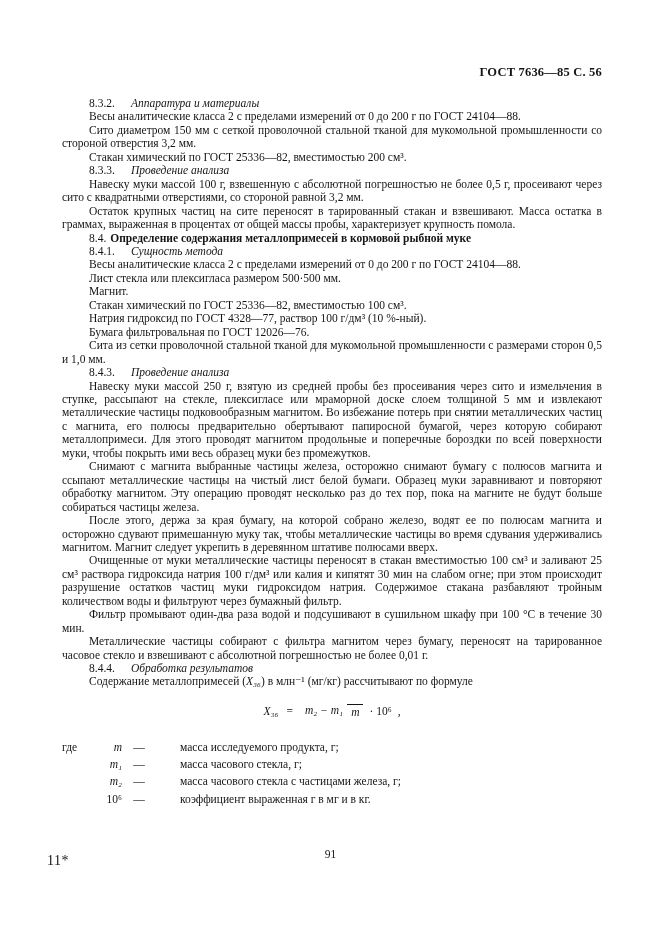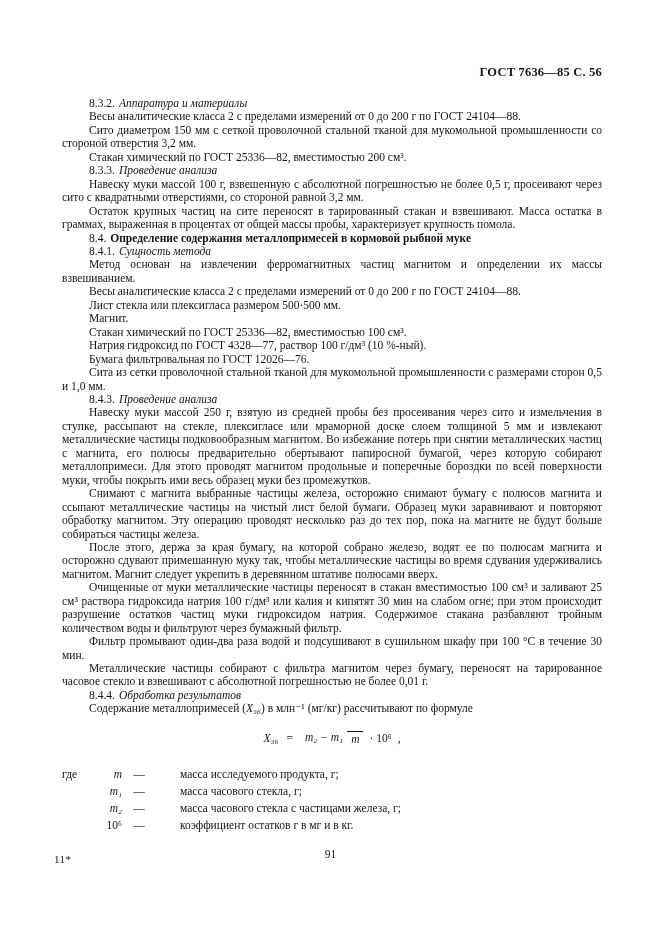--- a/index.html
+++ b/index.html
@@ -29,21 +29,21 @@
     margin-bottom: 17px;
     letter-spacing: 0.2px;
   }
   .bodytext { font-size: 11.5px; line-height: 13.45px; }
   .para {
     margin: 0;
     text-indent: 27px;
     text-align: justify;
   }
   .num { margin-right: 4px; }
-  .ttl-i { font-style: italic; }
+  .ttl-i { font-style: italic; margin-left: 12px; }
   .ttl-b { font-weight: bold; }
   .var-i { font-style: italic; }
 
   .formula-row {
     margin: 15px 0 20px;
     display: flex;
     justify-content: center;
     align-items: center;
     font-size: 11.5px;
   }
@@ -67,22 +67,22 @@
     grid-template-columns: 26px 36px 30px 1fr;
   }
   .w-lead { grid-column: 1; }
   .w-sym { grid-column: 2; text-align: right; padding-right: 2px; }
   .w-sym.it { font-style: italic; }
   .w-dash { grid-column: 3; text-align: center; }
   .w-def { grid-column: 4; margin-left: 26px; }
 
   .footer-note {
     position: absolute;
-    left: 54px; top: 853px;
-    font-size: 11px;
+    left: 47px; top: 853px;
+    font-size: 14px;
     letter-spacing: 0.5px;
   }
   .page-num {
     position: absolute;
     left: 0; top: 848px;
     width: 661px;
     text-align: center;
     font-size: 11.5px;
   }
 </style>
@@ -99,21 +99,20 @@
     <div class="bodytext">
       <p class="para"><span class="num">8.3.2.</span><span class="ttl-i">Аппаратура и материалы</span></p>
       <p class="para">Весы аналитические класса 2 с пределами измерений от 0 до 200 г по ГОСТ 24104—88.</p>
       <p class="para">Сито диаметром 150 мм с сеткой проволочной стальной тканой для мукомольной промышленности со стороной отверстия 3,2 мм.</p>
       <p class="para">Стакан химический по ГОСТ 25336—82, вместимостью 200 см³.</p>
       <p class="para"><span class="num">8.3.3.</span><span class="ttl-i">Проведение анализа</span></p>
       <p class="para">Навеску муки массой 100 г, взвешенную с абсолютной погрешностью не более 0,5 г, просеивают через сито с квадратными отверстиями, со стороной равной 3,2 мм.</p>
       <p class="para">Остаток крупных частиц на сите переносят в тарированный стакан и взвешивают. Масса остатка в граммах, выраженная в процентах от общей массы пробы, характеризует крупность помола.</p>
       <p class="para"><span class="num">8.4.</span><span class="ttl-b">Определение содержания металлопримесей в кормовой рыбной муке</span></p>
       <p class="para"><span class="num">8.4.1.</span><span class="ttl-i">Сущность метода</span></p>
-      <p class="para">Метод основан на извлечении ферромагнитных частиц магнитом и определении их массы взвешиванием.</p>
       <p class="para">Весы аналитические класса 2 с пределами измерений от 0 до 200 г по ГОСТ 24104—88.</p>
       <p class="para">Лист стекла или плексигласа размером 500·500 мм.</p>
       <p class="para">Магнит.</p>
       <p class="para">Стакан химический по ГОСТ 25336—82, вместимостью 100 см³.</p>
       <p class="para">Натрия гидроксид по ГОСТ 4328—77, раствор 100 г/дм³ (10 %-ный).</p>
       <p class="para">Бумага фильтровальная по ГОСТ 12026—76.</p>
       <p class="para">Сита из сетки проволочной стальной тканой для мукомольной промышленности с размерами сторон 0,5 и 1,0 мм.</p>
       <p class="para"><span class="num">8.4.3.</span><span class="ttl-i">Проведение анализа</span></p>
       <p class="para">Навеску муки массой 250 г, взятую из средней пробы без просеивания через сито и измельчения в ступке, рассыпают на стекле, плексигласе или мраморной доске слоем толщиной 5 мм и извлекают металлические частицы подковообразным магнитом. Во избежание потерь при снятии металлических частиц с магнита, его полюсы предварительно обертывают папиросной бумагой, через которую собирают металлопримеси. Для этого проводят магнитом продольные и поперечные бороздки по всей поверхности муки, чтобы покрыть ими весь образец муки без промежутков.</p>
       <p class="para">Снимают с магнита выбранные частицы железа, осторожно снимают бумагу с полюсов магнита и ссыпают металлические частицы на чистый лист белой бумаги. Образец муки заравнивают и повторяют обработку магнитом. Эту операцию проводят несколько раз до тех пор, пока на магните не будут больше собираться частицы железа.</p>
@@ -152,21 +151,21 @@
       <div class="where-row">
         <span class="w-lead"></span>
         <span class="w-sym it">m₂</span>
         <span class="w-dash">—</span>
         <span class="w-def">масса часового стекла с частицами железа, г;</span>
       </div>
       <div class="where-row">
         <span class="w-lead"></span>
         <span class="w-sym">10⁶</span>
         <span class="w-dash">—</span>
-        <span class="w-def">коэффициент остатков г в мг и в кг.</span>
+        <span class="w-def">коэффициент выраженная г в мг и в кг.</span>
       </div>
     </div>
 
   </div>
 
   <div class="footer-note">11*</div>
   <div class="page-num">91</div>
 </div>
 
 </body></html>

